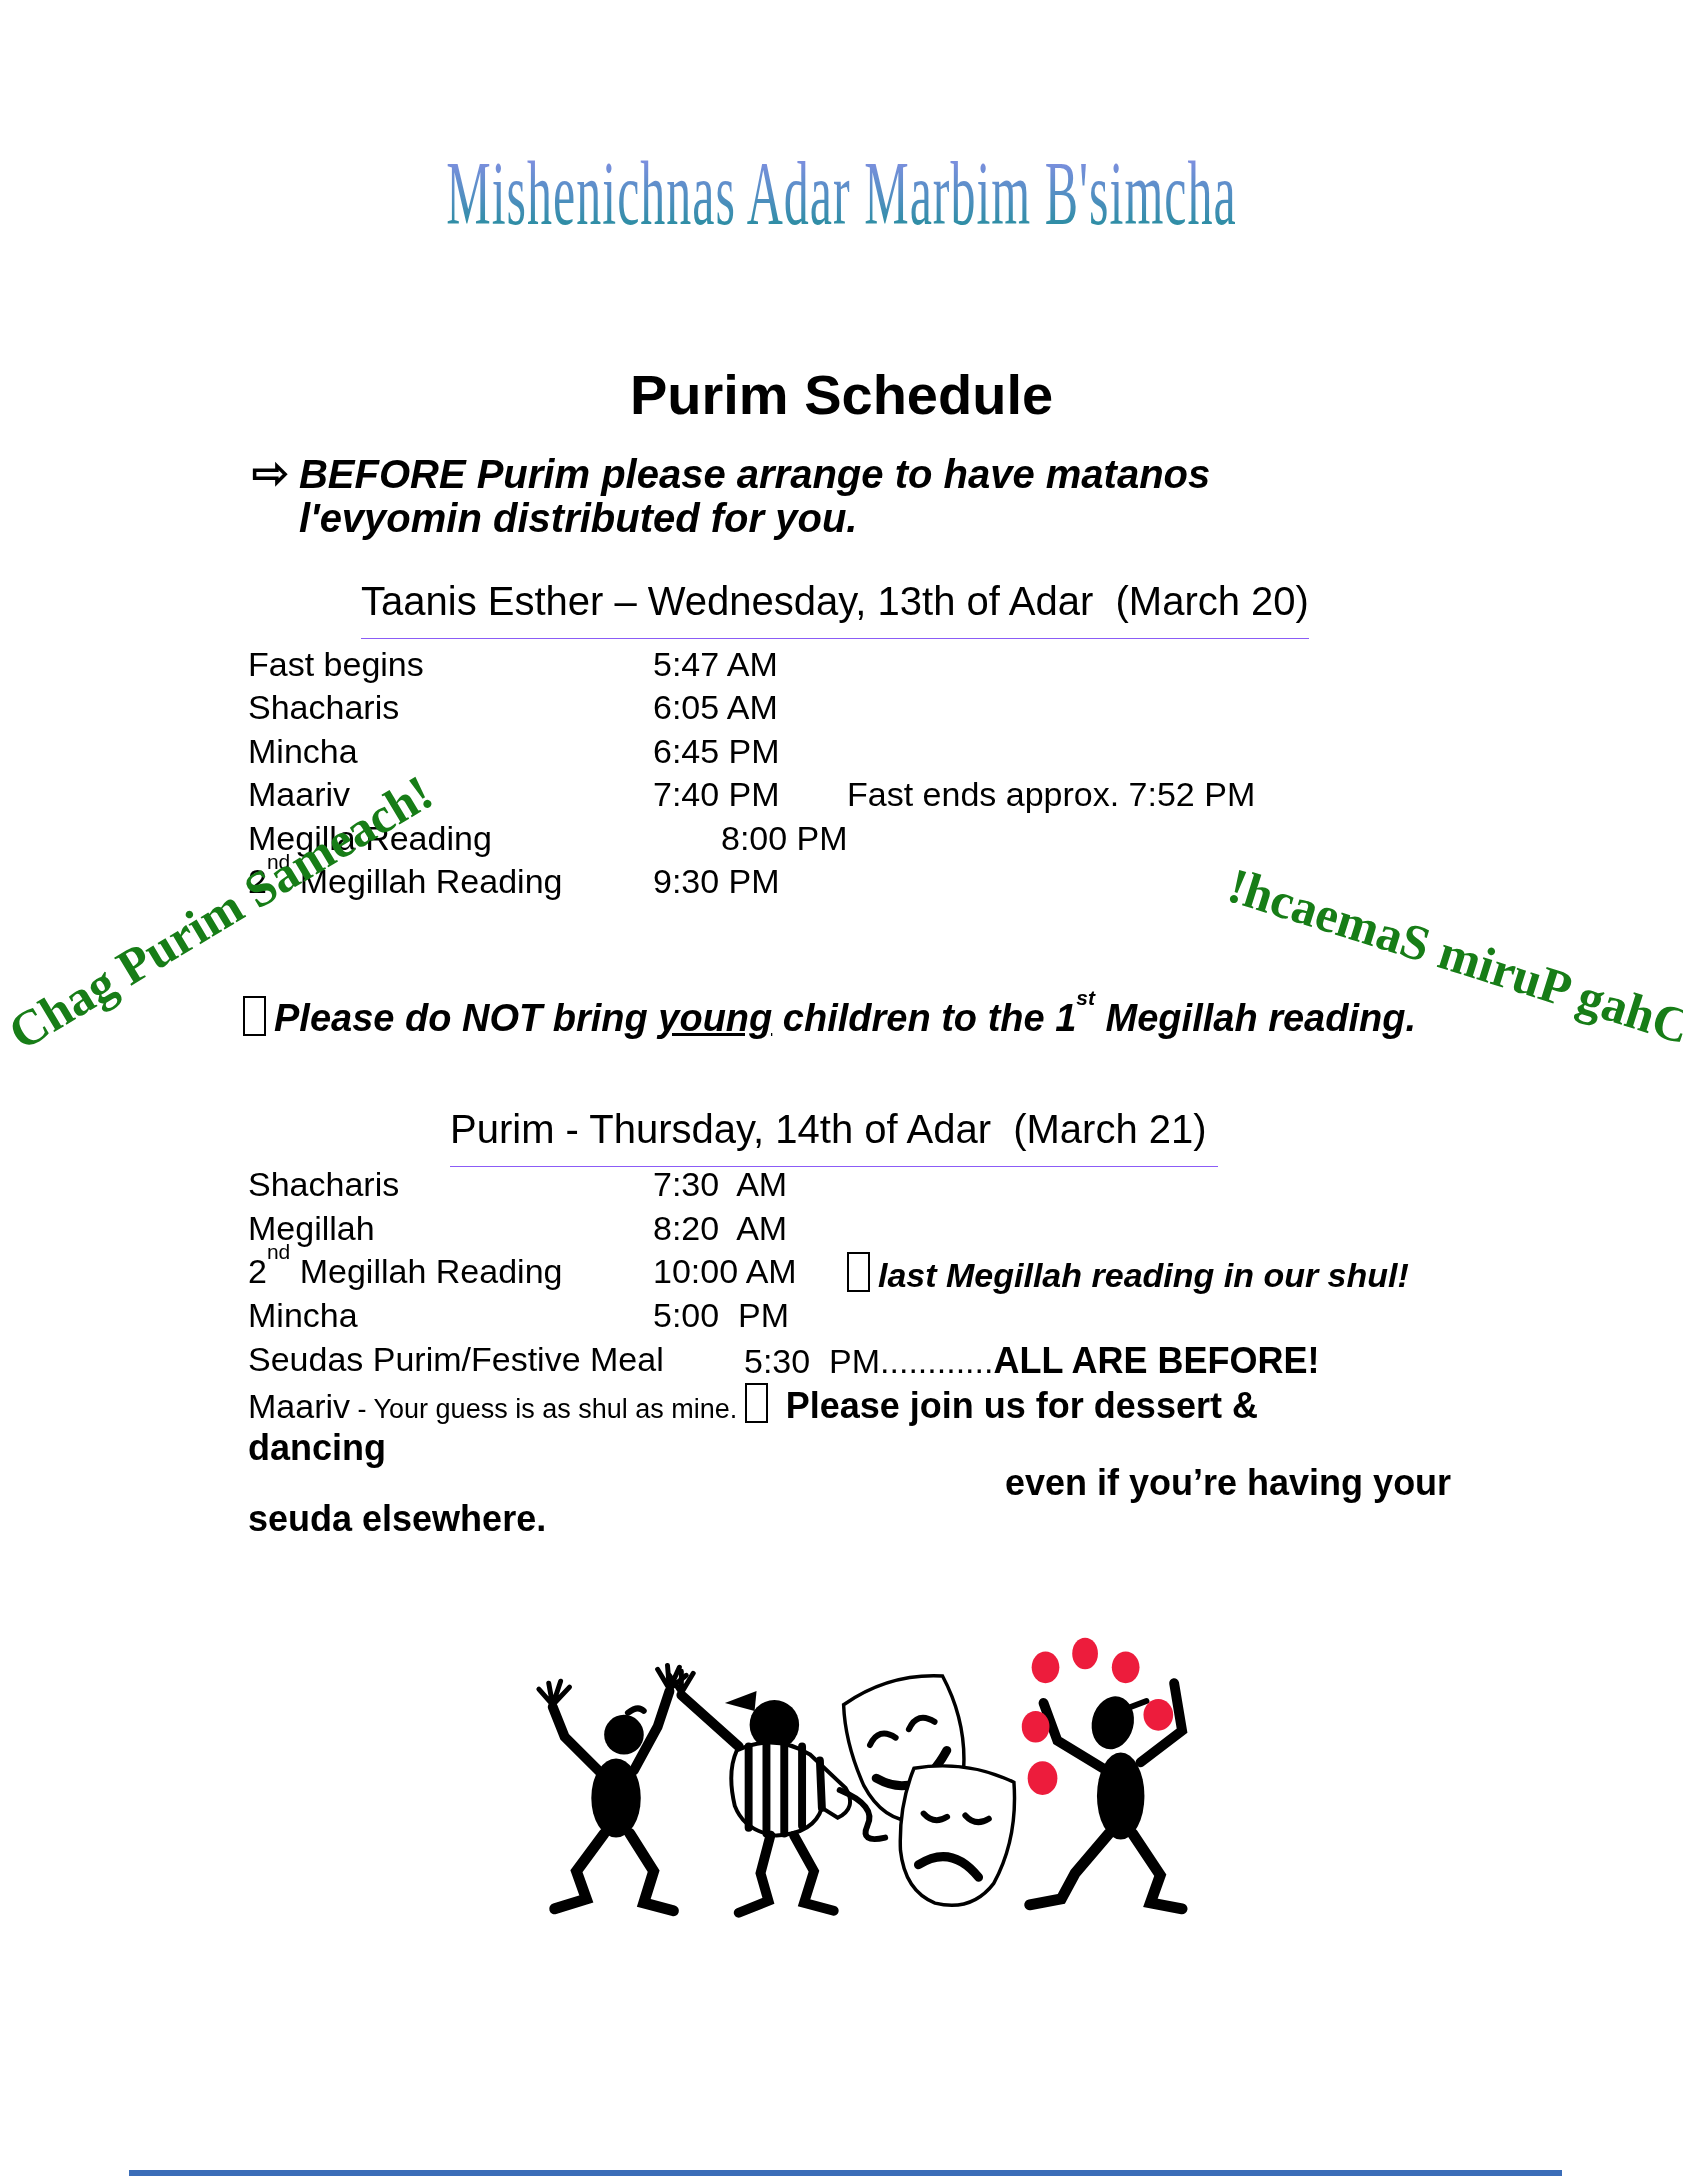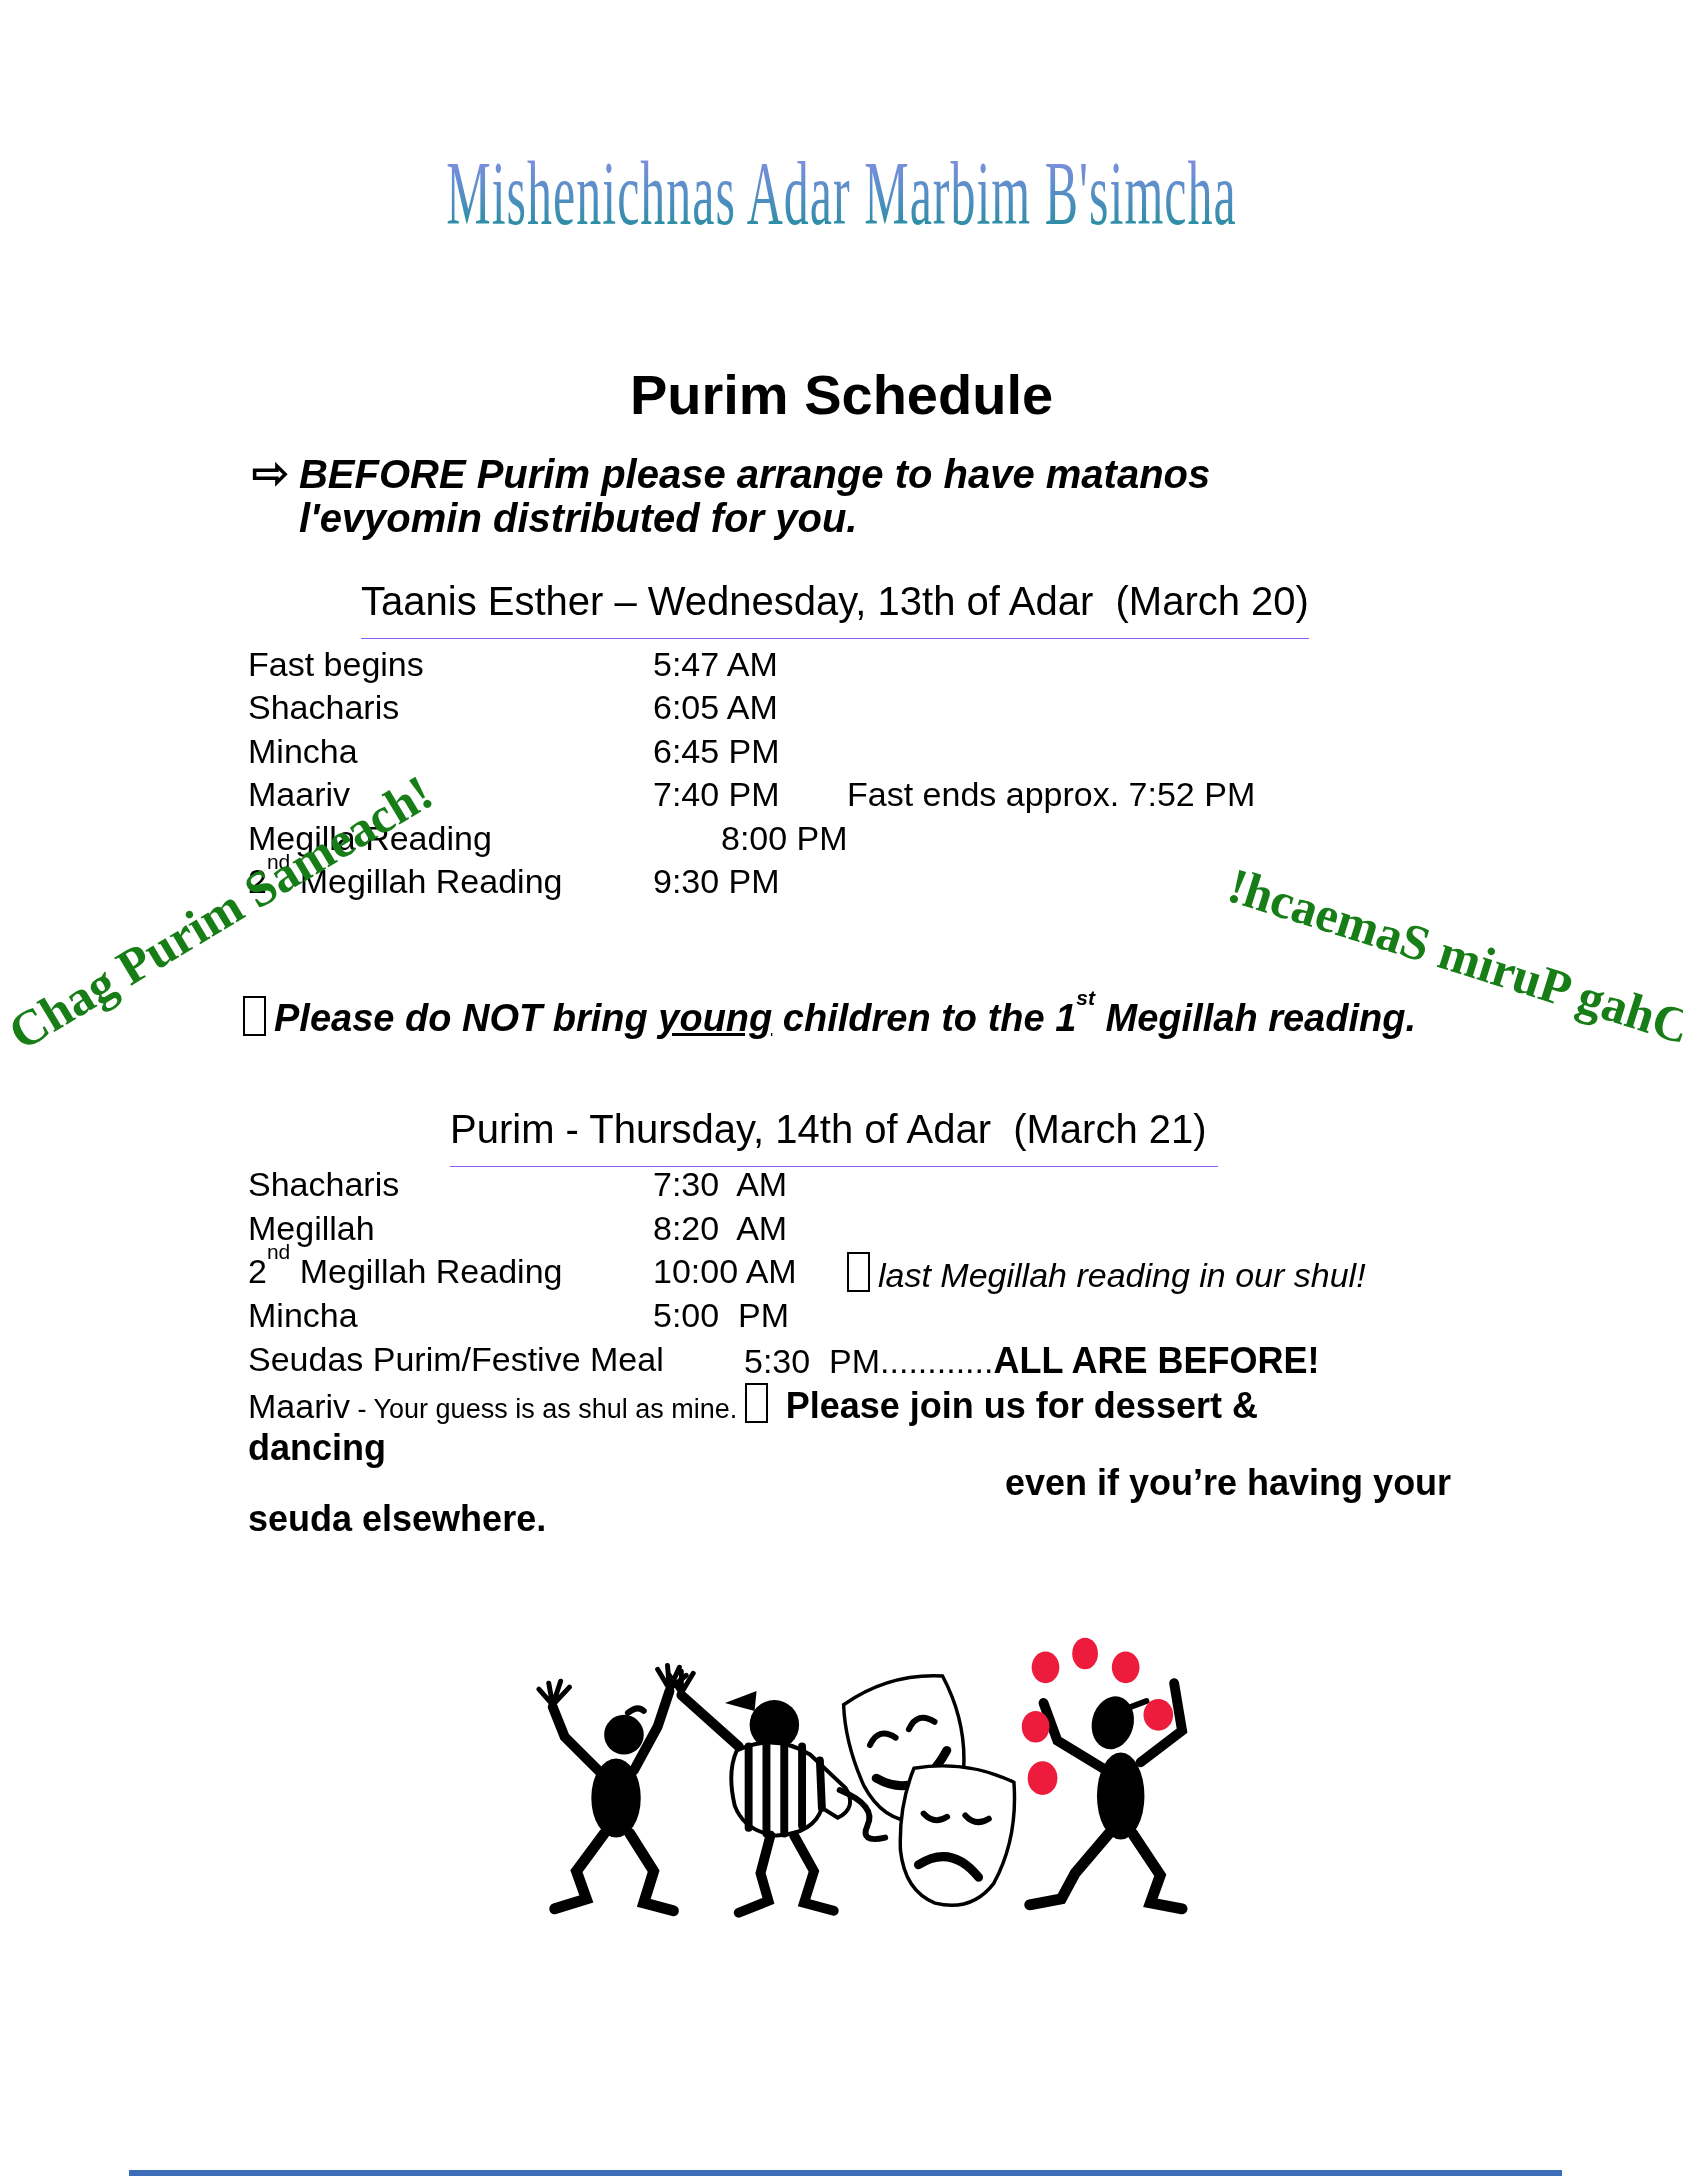--- a/index.html
+++ b/index.html
@@ -19,21 +19,21 @@
   .notice .arrow{font-style:normal;font-size:44px;margin-right:10px;}
   .notice .l2{margin-left:47px;}
   .heading{position:absolute;font-size:40px;}
   .heading span{border-bottom:1px solid #8b5cf6;padding-bottom:15px;white-space:pre;}
   .sched{position:absolute;left:0;width:100%;font-size:34px;}
   .lbl{position:absolute;left:248px;white-space:pre;}
   .tim{position:absolute;left:653px;white-space:pre;}
   .tim2{position:absolute;left:721px;white-space:pre;}
   .tim3{position:absolute;left:744px;white-space:pre;}
   .nte{position:absolute;left:847px;white-space:pre;}
-  .nte-i{position:absolute;left:847px;white-space:pre;font-style:italic;}
+  .nte-i{position:absolute;left:847px;white-space:pre;font-style:italic;font-weight:bold;}
   sup.s{font-size:21px;position:relative;top:-12px;margin-top:20px;}
   .tofu{display:inline-block;width:19px;height:36px;border:2.5px solid #000;
         vertical-align:-5px;margin:0 8px 0 0;font-style:normal;}
   .warning{position:absolute;top:996px;left:243px;font-size:38px;font-weight:bold;font-style:italic;white-space:pre;}
   .warning .u{text-decoration:underline;}
   .bold-line{font-weight:bold;font-size:36px;}
   .aside-sm{font-size:27px;}
   .banner{position:absolute;font-family:"Liberation Serif",serif;font-weight:bold;
           font-size:50px;white-space:pre;}
   .bottom-bar{position:absolute;left:129px;top:2170px;width:1433px;height:6px;}

